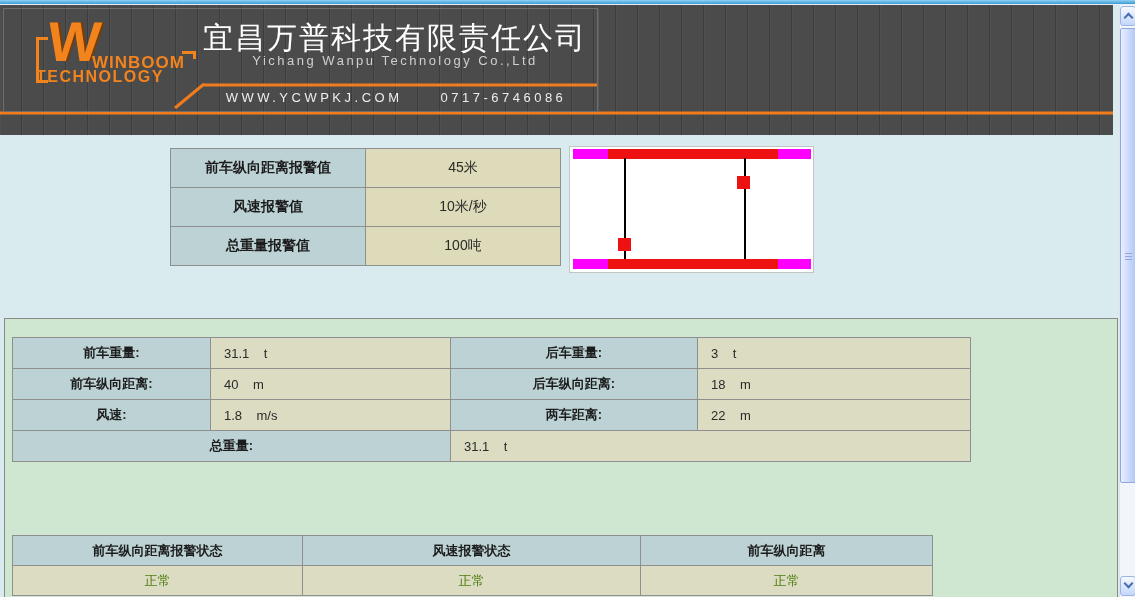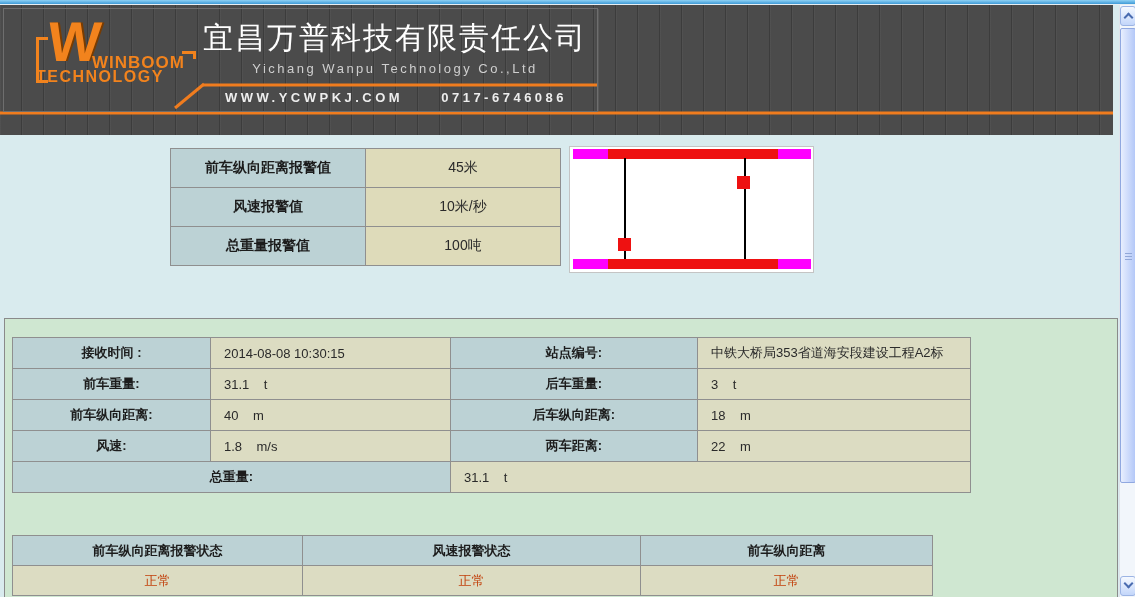--- a/index.html
+++ b/index.html
@@ -26,24 +26,24 @@
   .logo-w { position:absolute; left:34px; top:-4px; font-size:56px; font-weight:bold;
     transform:skewX(-5deg); text-shadow:2px 0 0 #7a3c00; }
   .logo-t1 { position:absolute; left:78px; top:40px; font-size:17px; font-weight:bold; letter-spacing:1px; }
   .logo-t1line { position:absolute; left:168px; top:38px; width:14px; height:8px;
     border-top:3px solid #f2831d; border-right:3px solid #f2831d; }
   .logo-t2 { position:absolute; left:12px; top:55px; font-size:16px; font-weight:bold; letter-spacing:1.5px;margin-left:10px; }
 
   .company-cn { position:absolute; left:195px; top:13px; width:400px; text-align:center;
     font-family:"Liberation Serif", serif; font-size:30px; font-weight:normal; color:#ffffff; letter-spacing:2px; }
   .company-en { position:absolute; left:195px; top:48px; width:400px; text-align:center;
-    font-size:13px; color:#cfcfcf; letter-spacing:2.5px;margin-top:8px; }
+    font-size:13px; color:#cfcfcf; letter-spacing:2.5px; }
   .www-bar { position:absolute; left:200px; top:80px; width:392px; height:24px;
     display:flex; align-items:center; justify-content:center; gap:38px;
-    font-size:13px; font-weight:bold; color:#ededed; letter-spacing:3.5px; }
+    font-size:13px; font-weight:normal; color:#ededed; letter-spacing:3.5px; }
 
   .sys-title { position:absolute; left:612px; top:28px; width:480px;
     font-family:"Liberation Serif", serif; font-size:35px; color:#c6c6c6; letter-spacing:3px; }
 
   
   table { border-collapse:collapse; table-layout:fixed;padding-left:36px; }
   td { border:1px solid #8f8f8f; font-size:13px; overflow:hidden; }
   .lbl { background:#bcd2d5; font-weight:bold; color:#1c1c1c; text-align:center; }
   .val { background:#dcdcc2; color:#2a2a2a; padding-left:13px; white-space:pre; text-align:left; }
   .val-c { background:#dedbba; color:#2a2a2a; text-align:center; }
@@ -63,21 +63,21 @@
   .marker { position:absolute; width:13px; height:13px; background:#ee1111; }
   .marker-rear { left:48px; top:91px; } .marker-front { left:167px; top:29px; }
 
   
   .panel { position:absolute; left:4px; top:318px; width:1114px; height:279px;
     background:#cfe7d1; border:1px solid #8a8a8a; border-bottom:none; }
   .data-table { position:absolute; left:7px; top:18px; width:958px; }
   .data-table td { height:31px; }
   .status-table { position:absolute; left:7px; top:216px; width:920px; }
   .status-table td { height:30px; }
-  .status-val { background:#dcdcc2; color:#c2410c; text-align:center; }
+  .status-val { background:#dcdcc2; color:#4d7c0f; text-align:center; }
 
   
   .scrollbar { position:absolute; left:1119px; top:5px; width:16px; height:592px;
     background:#f2f6fb; border-left:1px solid #e0e4ea; }
   .sb-btn { position:absolute; left:0; width:16px; height:20px;
     background:linear-gradient(#f5f9ff,#c3d6fa); border:1px solid #9cb4e4; border-radius:3px; }
   .sb-up { top:1px; } .sb-down { bottom:1px; }
   .chev { position:absolute; left:4px; width:7px; height:7px; }
   .chev-up { top:7px; border-left:2px solid #4a6cb0; border-top:2px solid #4a6cb0; transform:rotate(45deg); }
   .chev-down { top:3px; border-right:2px solid #4a6cb0; border-bottom:2px solid #4a6cb0; transform:rotate(45deg); }
@@ -158,26 +158,20 @@
 <div class="panel">
 
   <table class="data-table">
     <colgroup>
         <col style="width:198px">
         <col style="width:240px">
         <col style="width:247px">
         <col style="width:273px">
       </colgroup>
     <tbody>
-        <tr>
-      <td class="lbl">接收时间  :</td>
-      <td class="val">2014-08-08 10:30:15</td>
-      <td class="lbl">站点编号:</td>
-      <td class="val">中铁大桥局353省道海安段建设工程A2标</td>
-    </tr>
     <tr>
       <td class="lbl">前车重量:</td>
       <td class="val">31.1    t</td>
       <td class="lbl">后车重量:</td>
       <td class="val">3    t</td>
     </tr>
     <tr>
       <td class="lbl">前车纵向距离:</td>
       <td class="val">40    m</td>
       <td class="lbl">后车纵向距离:</td>

